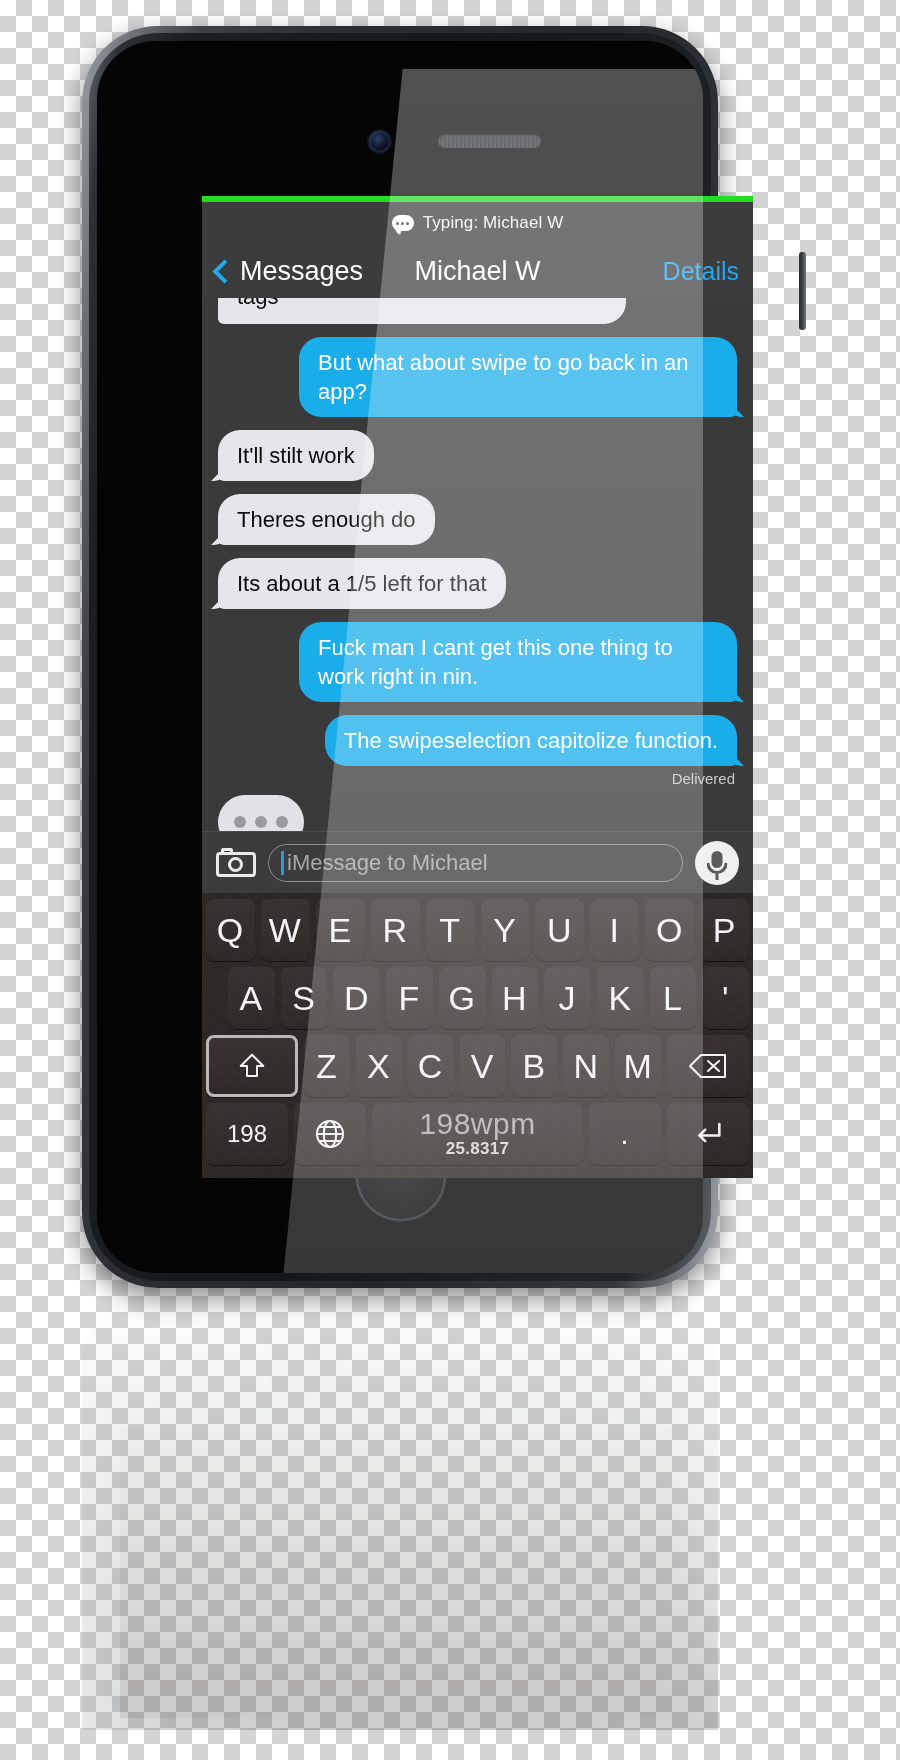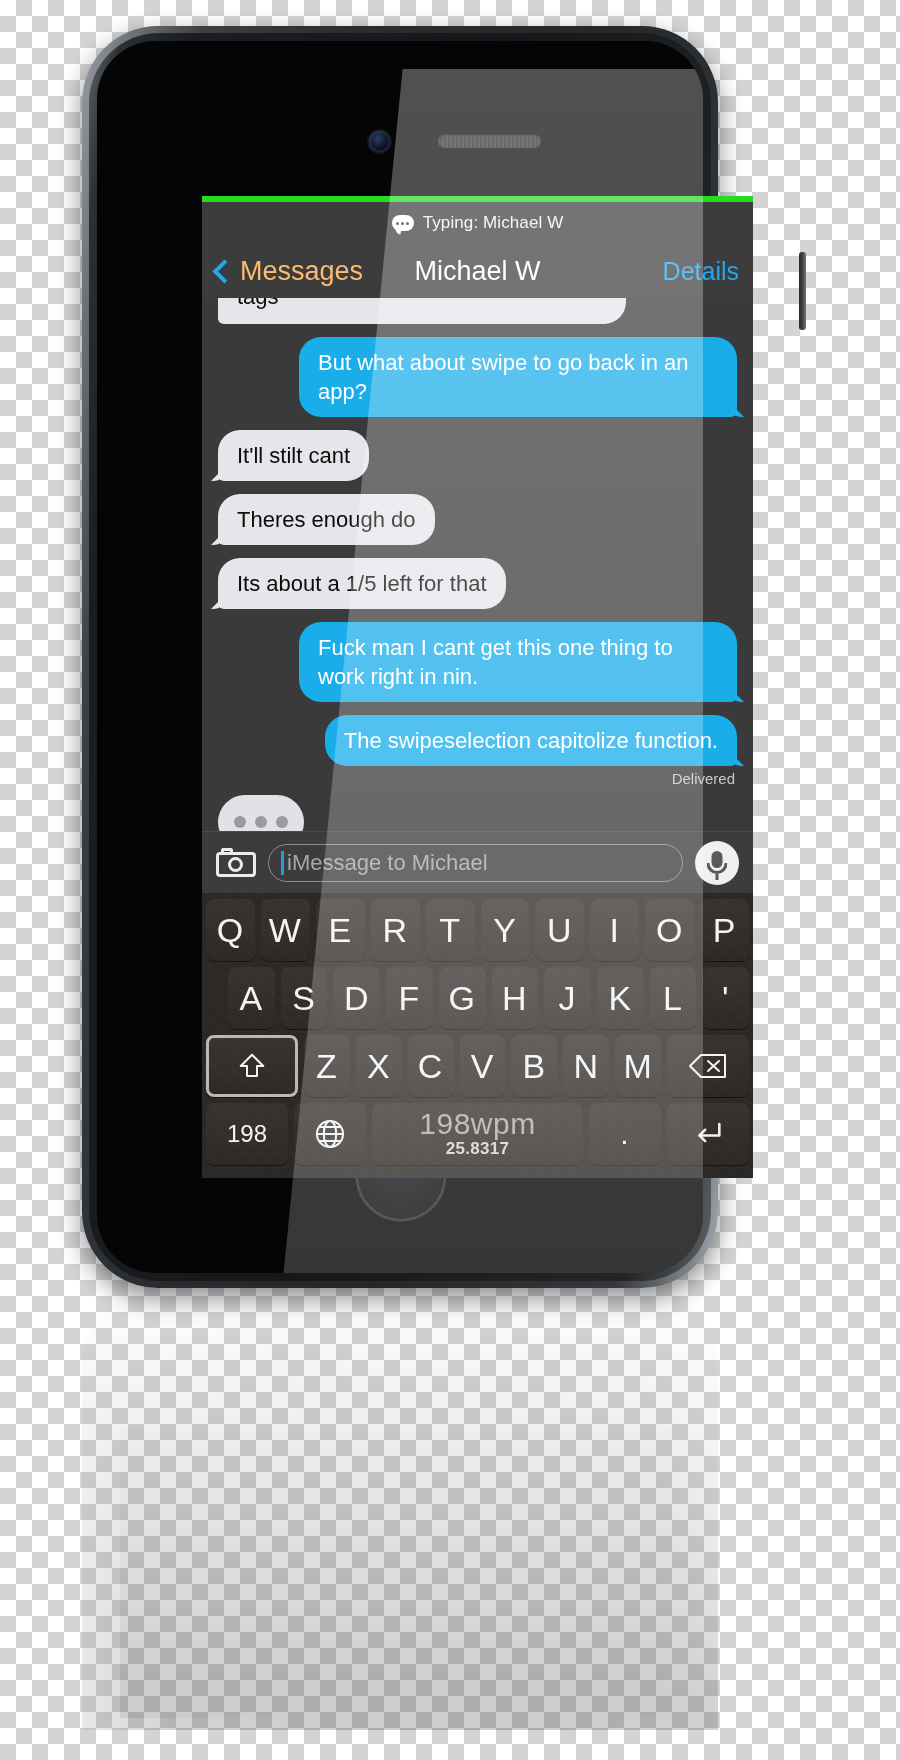--- a/index.html
+++ b/index.html
@@ -160,21 +160,21 @@
     display: flex;
     align-items: center;
     position: relative;
     padding: 0 14px;
     box-sizing: border-box;
   }
   .nav-back {
     display: flex;
     align-items: center;
     gap: 7px;
-    color: #fdba74;
+    color: #ffffff;
     font-size: 27px;
     cursor: pointer;
   }
   .chev-left {
     width: 13px; height: 13px;
     border-left: 4px solid #23a7ef;
     border-bottom: 4px solid #23a7ef;
     transform: rotate(45deg);
     margin-top: 1px;
   }
@@ -580,21 +580,21 @@
         </div>
 
         <div class="row right">
           <div class="bubble me">
             <span>But what about swipe to go back in an app?</span>
           </div>
         </div>
 
         <div class="row left">
           <div class="bubble them">
-            <span>It'll stilt cant</span>
+            <span>It'll stilt work</span>
           </div>
         </div>
 
         <div class="row left">
           <div class="bubble them">
             <span>Theres enough do</span>
           </div>
         </div>
 
         <div class="row left">

